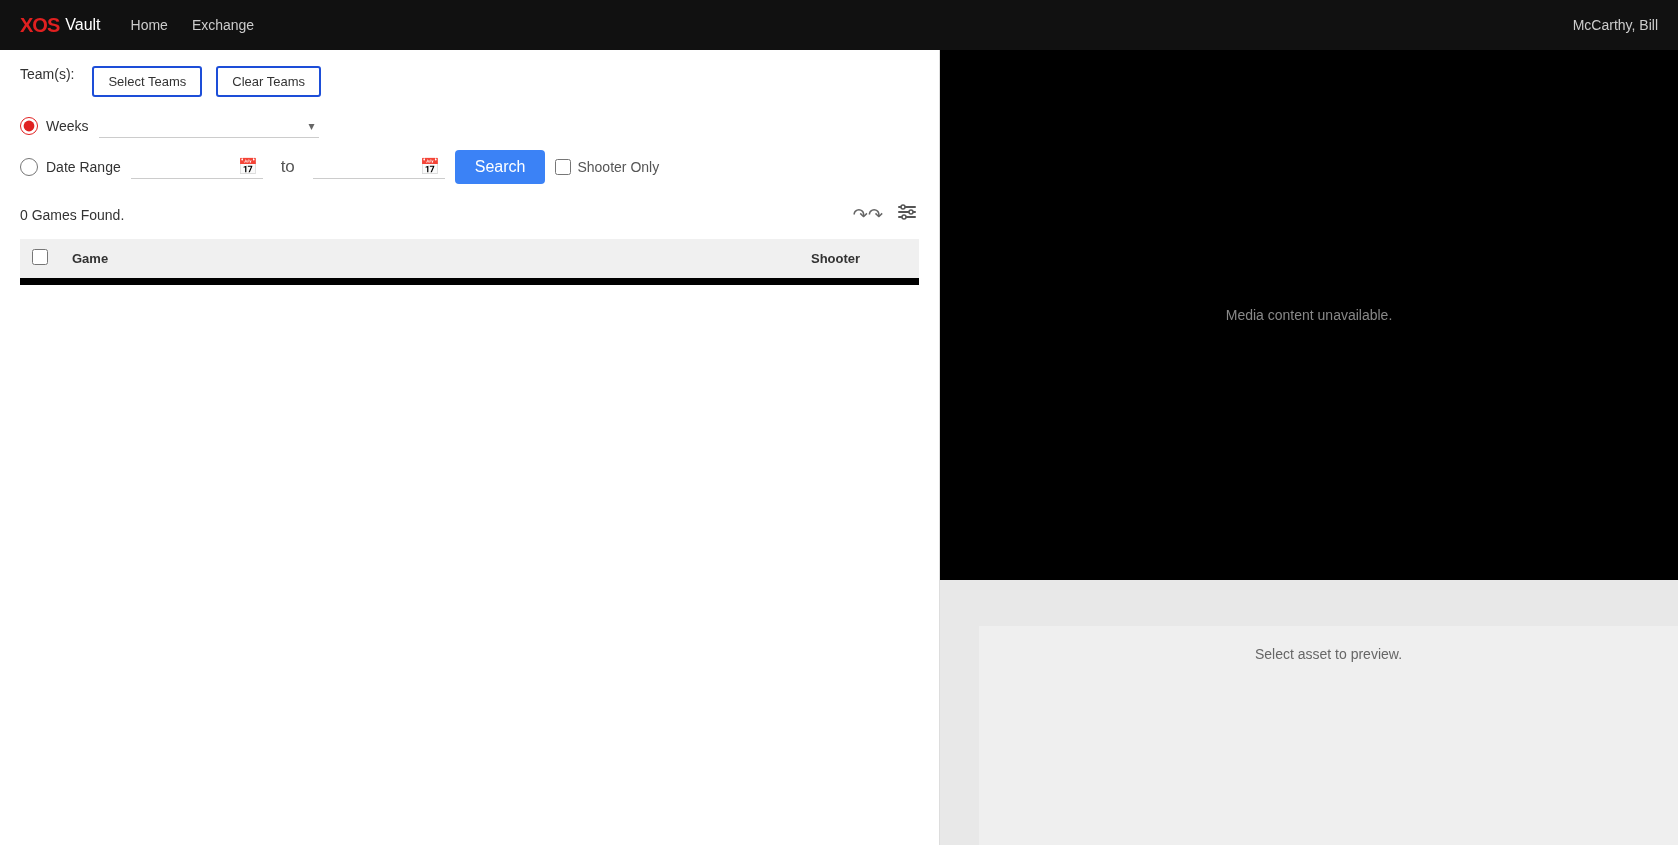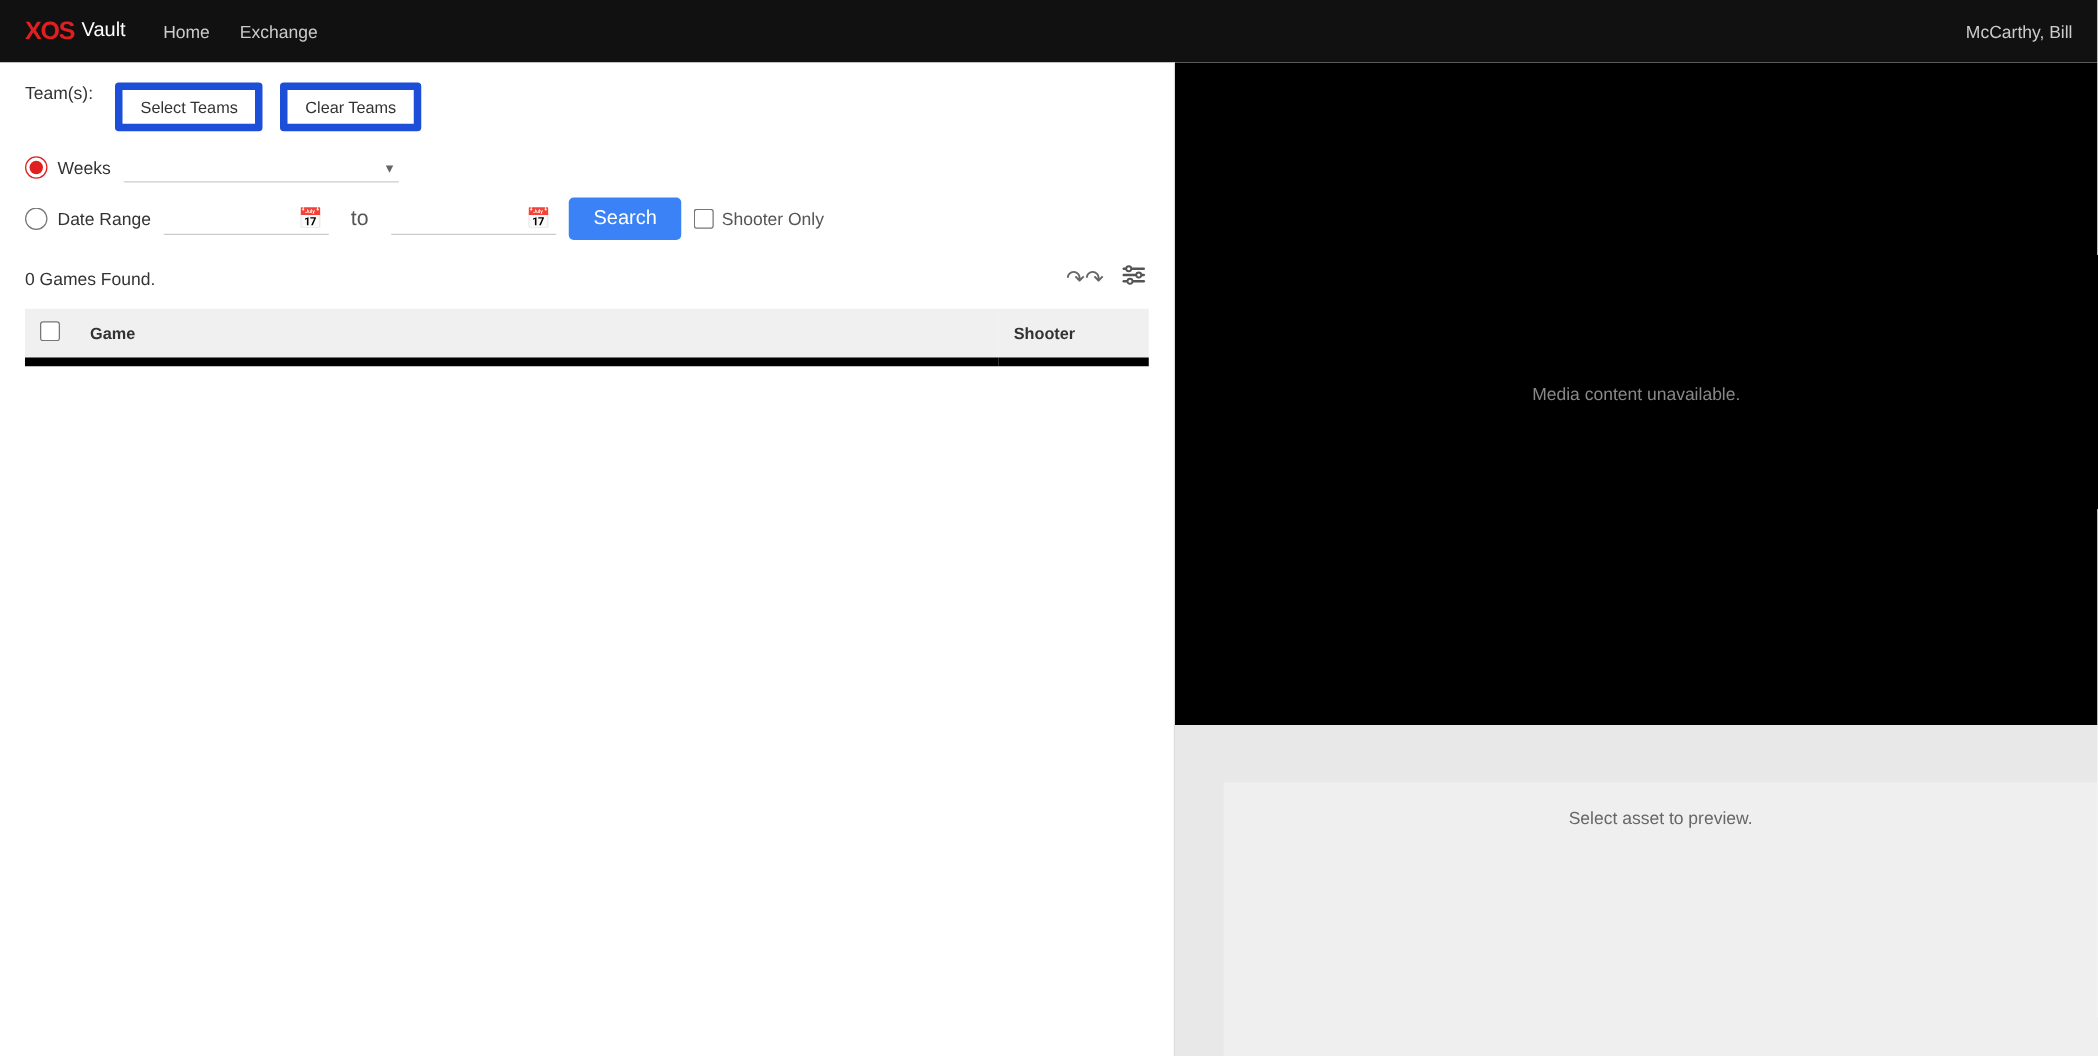--- a/index.html
+++ b/index.html
@@ -70,21 +70,21 @@
       align-items: flex-start;
       gap: 14px;
       margin-bottom: 16px;
     }
     .teams-label {
       font-size: 14px;
       color: #333;
       margin-right: 4px;
     }
     .btn-outline {
-      border: 6px solid #1d4ed8;
+      border: 2px solid #1d4ed8;
       background: #fff;
       color: #333;
       padding: 6px 14px;
       border-radius: 3px;
       cursor: pointer;
       font-size: 13px;
     }
 
     
     .filter-row {

